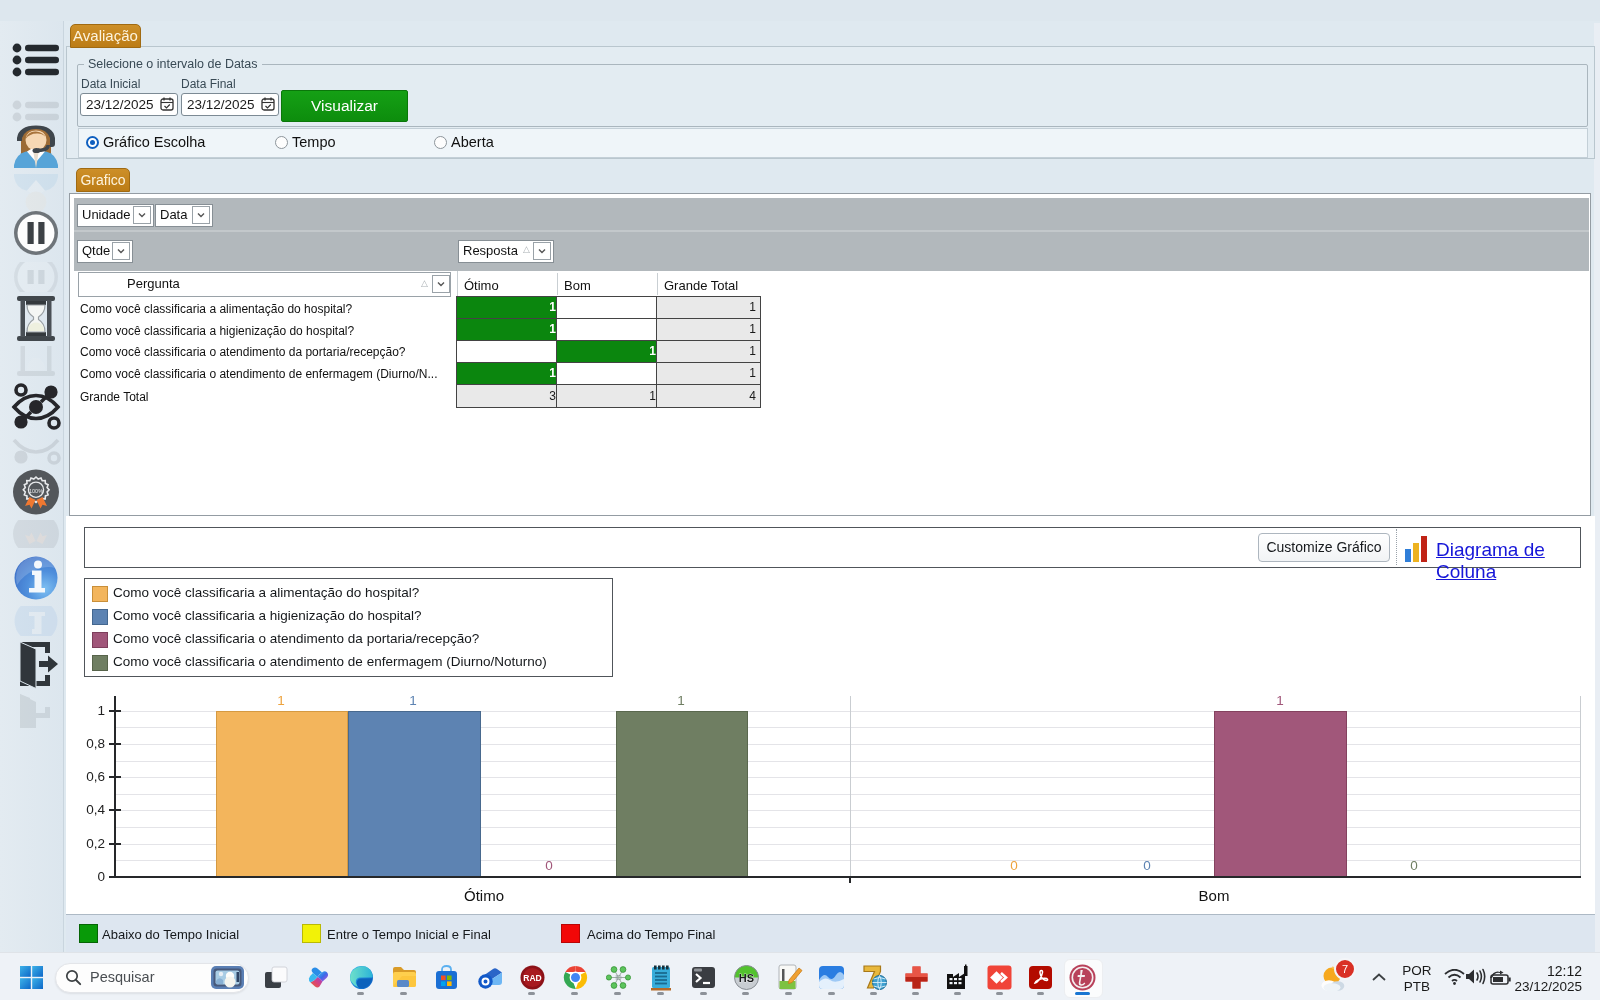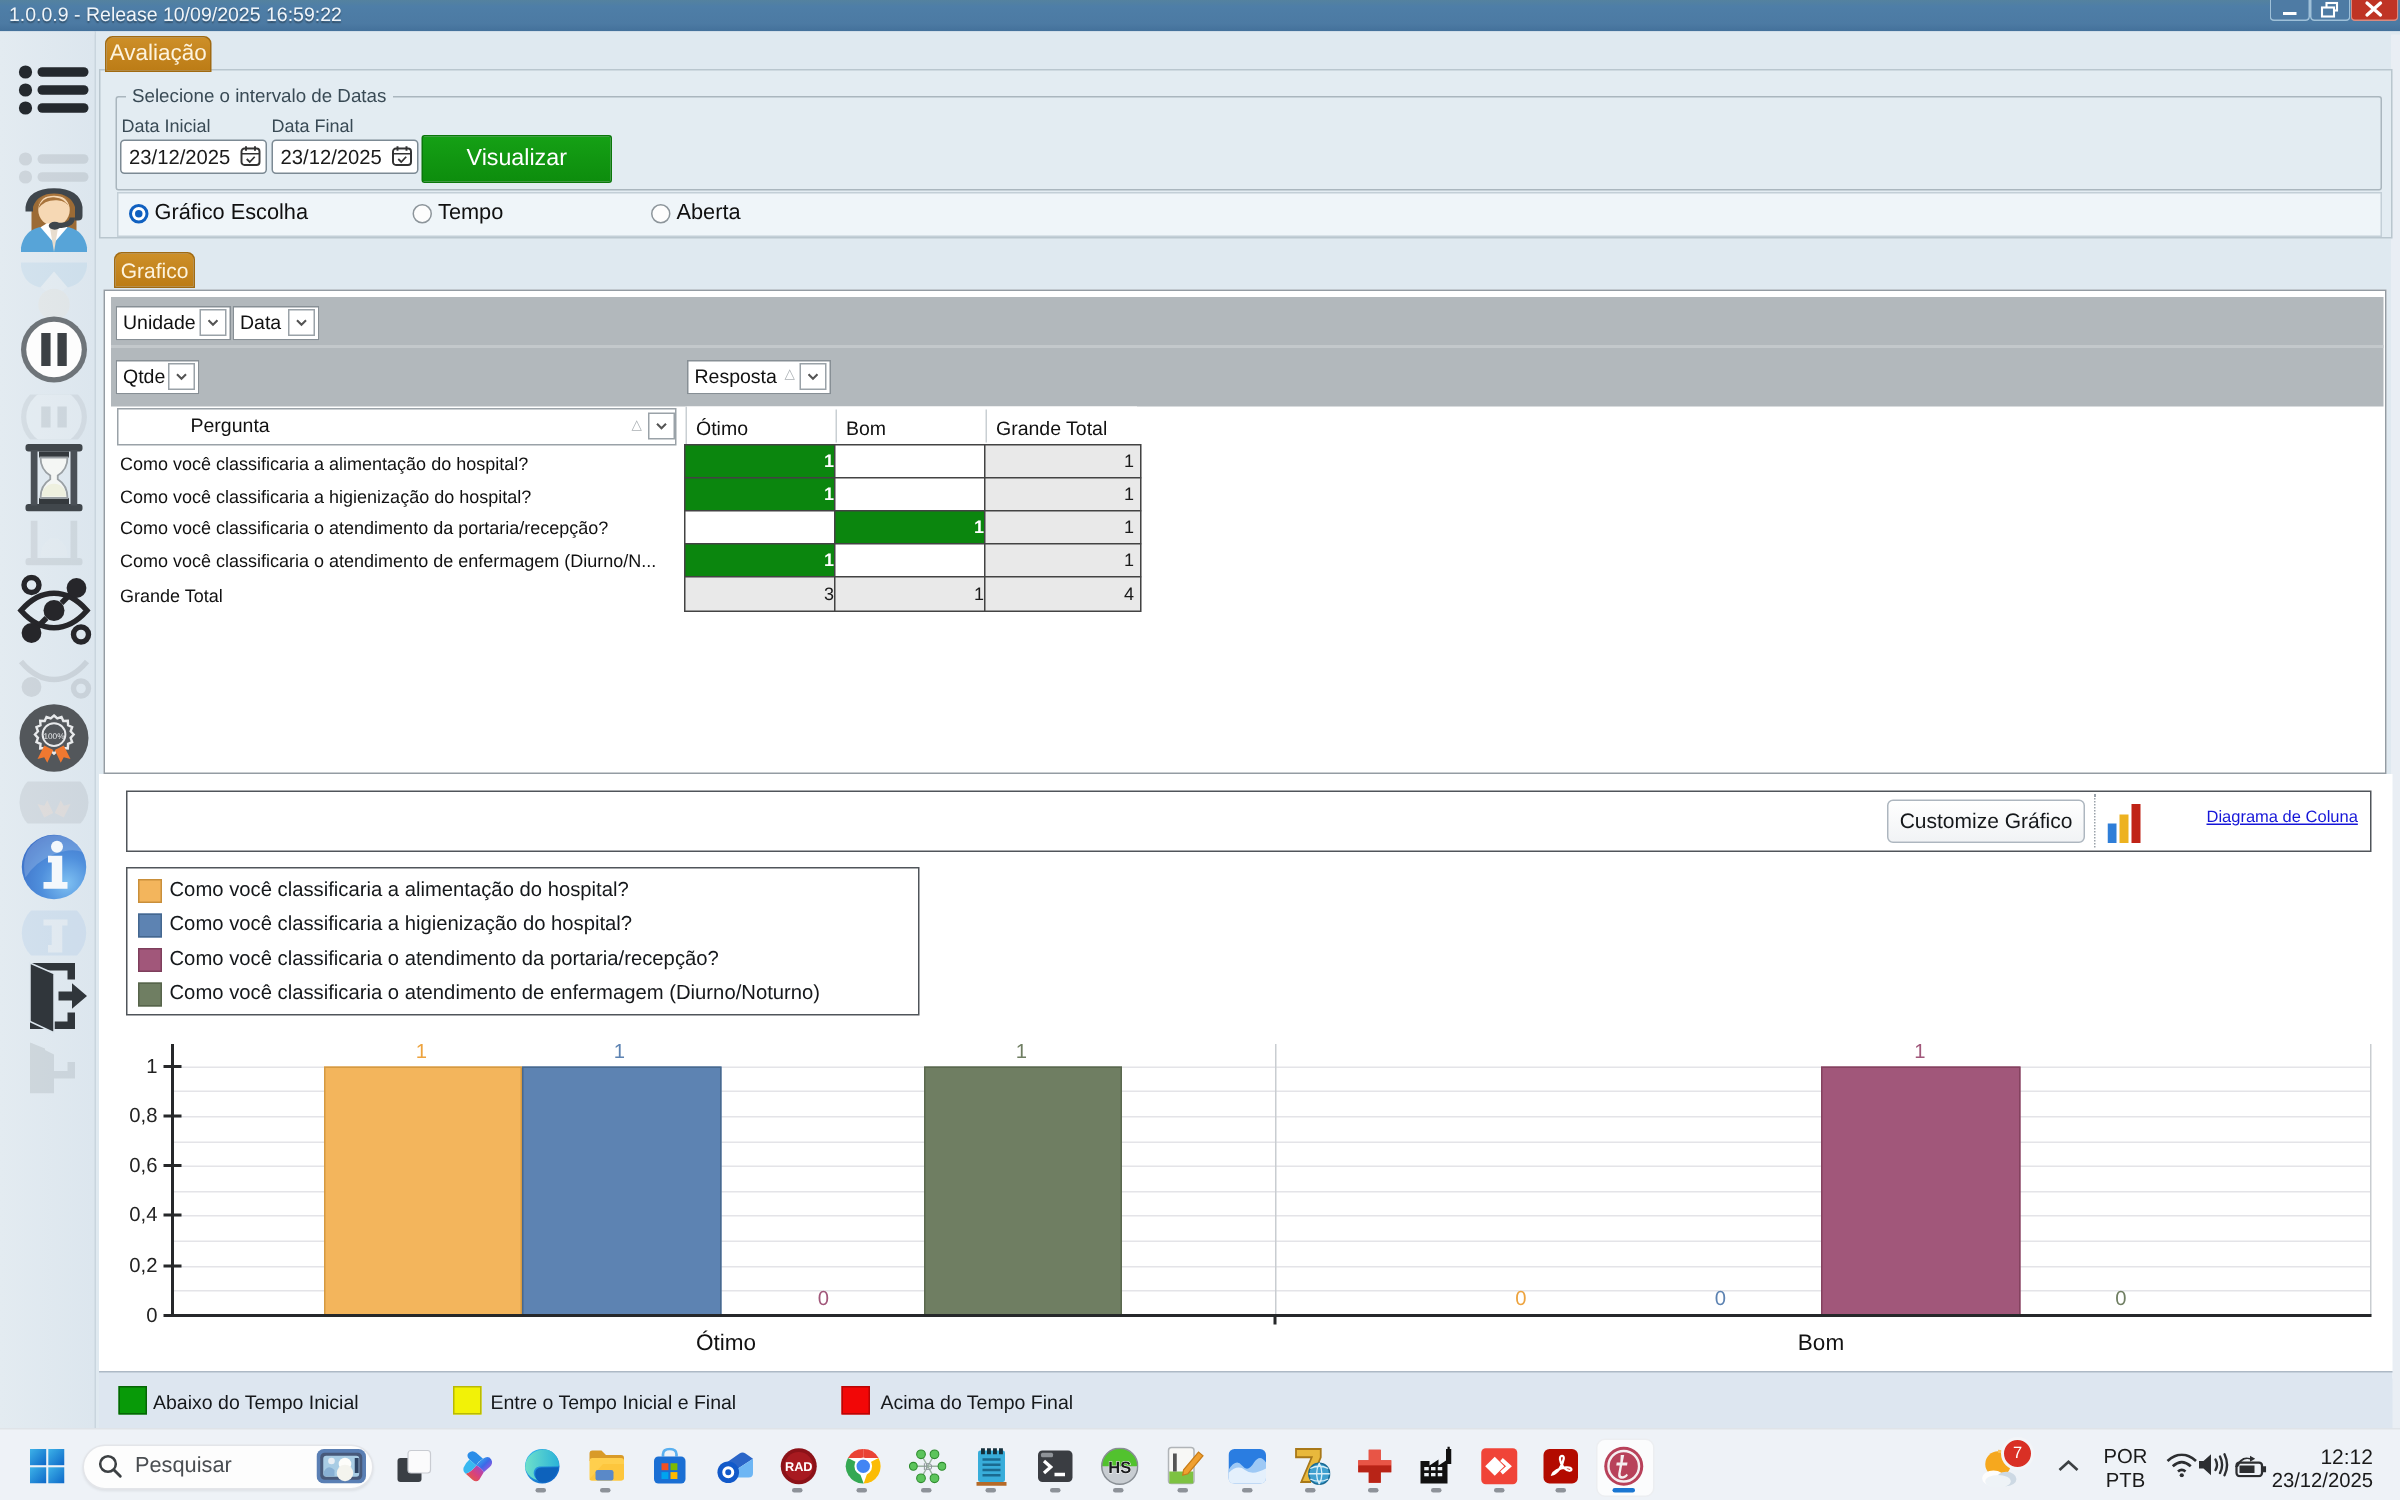--- a/index.html
+++ b/index.html
@@ -39,39 +39,20 @@
 .ylab{font-size:13.5px;color:#222;text-align:right;width:40px;}
 .vlab{font-size:13.5px;text-align:center;width:40px;}
 
 #taskbar{left:0;top:952px;width:1600px;height:48px;background:#eef2f7;}
 .tbdot{top:36px;width:7px;height:3px;border-radius:2px;background:#8d9299;}
 .tray{font-size:12px;color:#1a1a1a;}
 </style>
 </head>
 <body>
 <div id="stage">
-<div id="titlebar" class="abs">
-  <div id="titletext" class="abs" style="text-shadow:0 1px 1px rgba(0,0,0,.35);">1.0.0.9 - Release 10/09/2025 16:59:22</div>
-  <div class="abs winbtn" style="left:1513px;">
-    <svg width="25" height="13">
-          <rect x="8" y="8" width="9" height="2" fill="#fff"></rect>
-        </svg>
-  </div>
-  <div class="abs winbtn" style="left:1540px;">
-    <svg width="25" height="13">
-          <rect x="10" y="2" width="7" height="5" fill="none" stroke="#fff" stroke-width="1.4"></rect>
-          <rect x="7" y="5" width="8" height="6" fill="#4e7ba4" stroke="#fff" stroke-width="1.4"></rect>
-        </svg>
-  </div>
-  <div class="abs winbtn" style="left:1567px;width:30px;background:#bf3425;border-color:#d98a80;">
-    <svg width="30" height="13">
-          <path d="M10 2 L19 10 M19 2 L10 10" stroke="#fff" stroke-width="2.2" stroke-linecap="round"></path>
-        </svg>
-  </div>
-</div>
 <div class="abs" style="left:0;top:21px;width:1600px;height:2px;background:#f2f7fb;"></div>
 <div id="sidebar" class="abs">
 
   <div class="abs sideicon" style="top:22px;">
     <svg width="50" height="36" viewBox="0 0 50 36">
       <g fill="#24292e">
             <circle cx="6" cy="5" r="4.4"></circle>
             <rect x="14" y="1.8" width="34" height="6.4" rx="3.2"></rect>
       <circle cx="6" cy="17" r="4.4"></circle>
             <rect x="14" y="13.8" width="34" height="6.4" rx="3.2"></rect>
@@ -333,21 +314,21 @@
 <div class="abs" style="left:66px;top:516px;width:1529px;height:403px;background:#fff;"></div>
 
 <div class="abs" style="left:84px;top:527px;width:1495px;height:39px;background:#fff;border:1px solid #50555a;"></div>
 <div class="abs" style="left:1258px;top:533px;width:130px;height:27px;background:linear-gradient(#ffffff,#f1f3f5);border:1px solid #adb6bf;border-radius:4px;font-size:14px;color:#15181b;text-align:center;line-height:27px;">Customize Gráfico</div>
 <div class="abs" style="left:1396px;top:529px;width:0;height:36px;border-left:1px dotted #9aa2aa;"></div>
 <svg class="abs" style="left:1405px;top:536px;" width="24" height="27" viewBox="0 0 24 27">
   <rect x="0" y="13" width="6" height="13" fill="#2f7ed8"></rect>
   <rect x="8" y="7" width="6" height="19" fill="#edb220"></rect>
   <rect x="16" y="0" width="6" height="26" fill="#c02316"></rect>
 </svg>
-<div class="abs" style="left:1436px;top:539px;font-size:11px;color:#1616d8;text-decoration:underline;margin-left:35px;">Diagrama de Coluna</div>
+<div class="abs" style="left:1436px;top:539px;font-size:19px;color:#1616d8;text-decoration:underline;">Diagrama de Coluna</div>
 
 <div class="abs" style="left:84px;top:578px;width:527px;height:97px;background:#fff;border:1px solid #50555a;"></div>
 <div class="abs" style="left:92px;top:586px;width:14px;height:14px;background:#f3b55c;border:1px solid #c98f3a;"></div>
 <div class="abs" style="left:113px;top:585px;font-size:13.5px;color:#15181b;">Como você classificaria a alimentação do hospital?</div>
 <div class="abs" style="left:92px;top:609px;width:14px;height:14px;background:#5d83b2;border:1px solid #44678f;"></div>
 <div class="abs" style="left:113px;top:608px;font-size:13.5px;color:#15181b;">Como você classificaria a higienização do hospital?</div>
 <div class="abs" style="left:92px;top:632px;width:14px;height:14px;background:#a1577a;border:1px solid #7e3f5c;"></div>
 <div class="abs" style="left:113px;top:631px;font-size:13.5px;color:#15181b;">Como você classificaria o atendimento da portaria/recepção?</div>
 <div class="abs" style="left:92px;top:655px;width:14px;height:14px;background:#6f7e62;border:1px solid #57644b;"></div>
 <div class="abs" style="left:113px;top:654px;font-size:13.5px;color:#15181b;">Como você classificaria o atendimento de enfermagem (Diurno/Noturno)</div>

